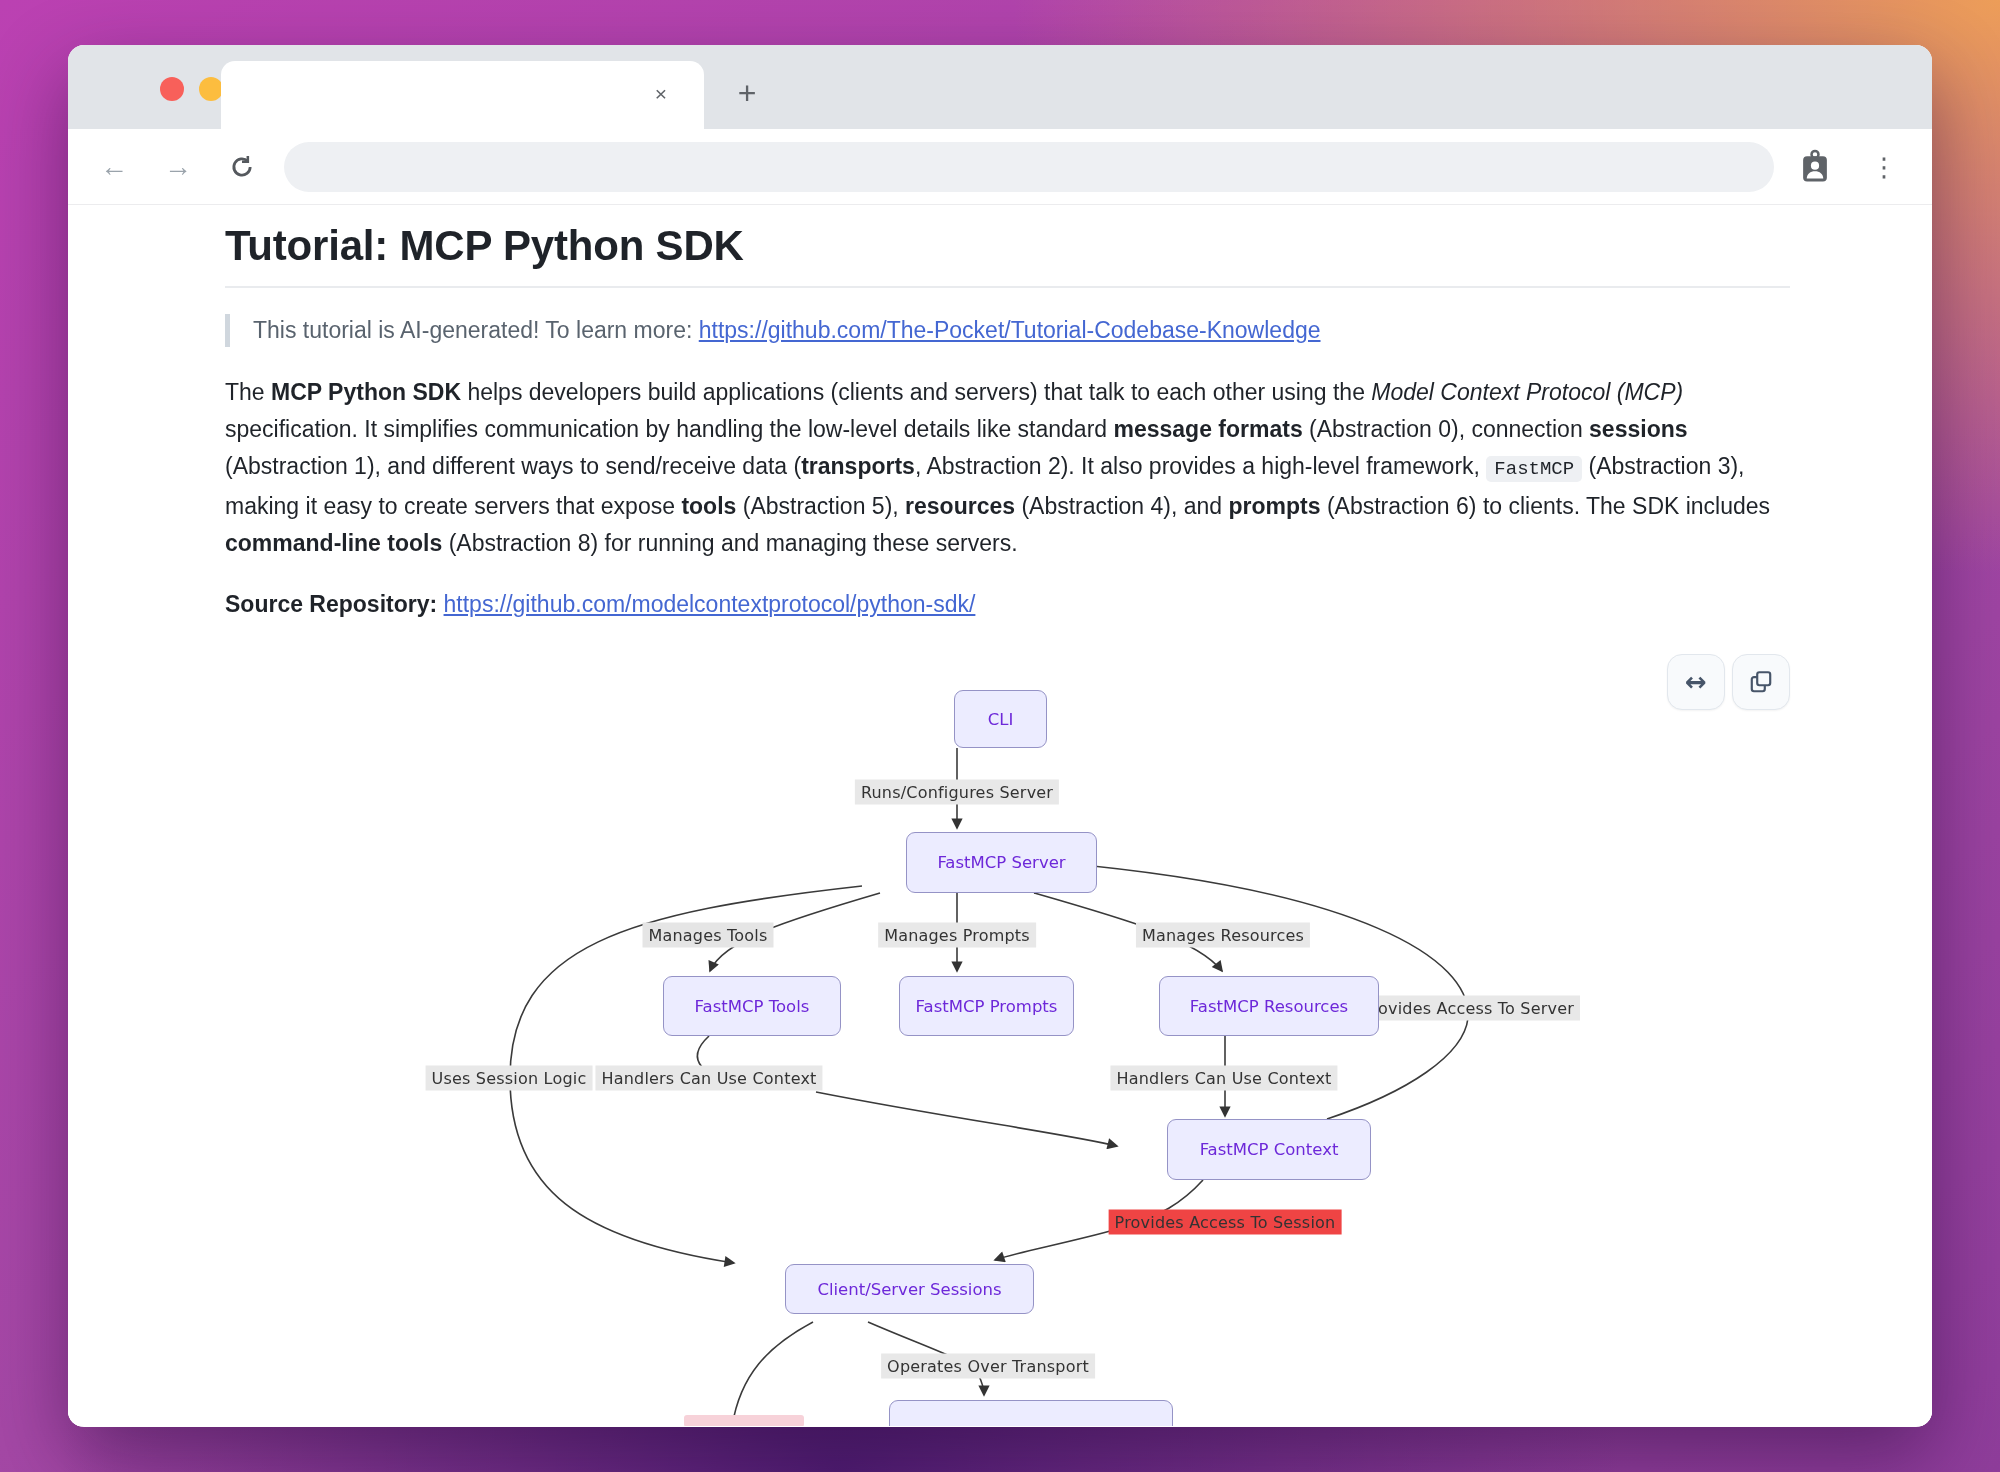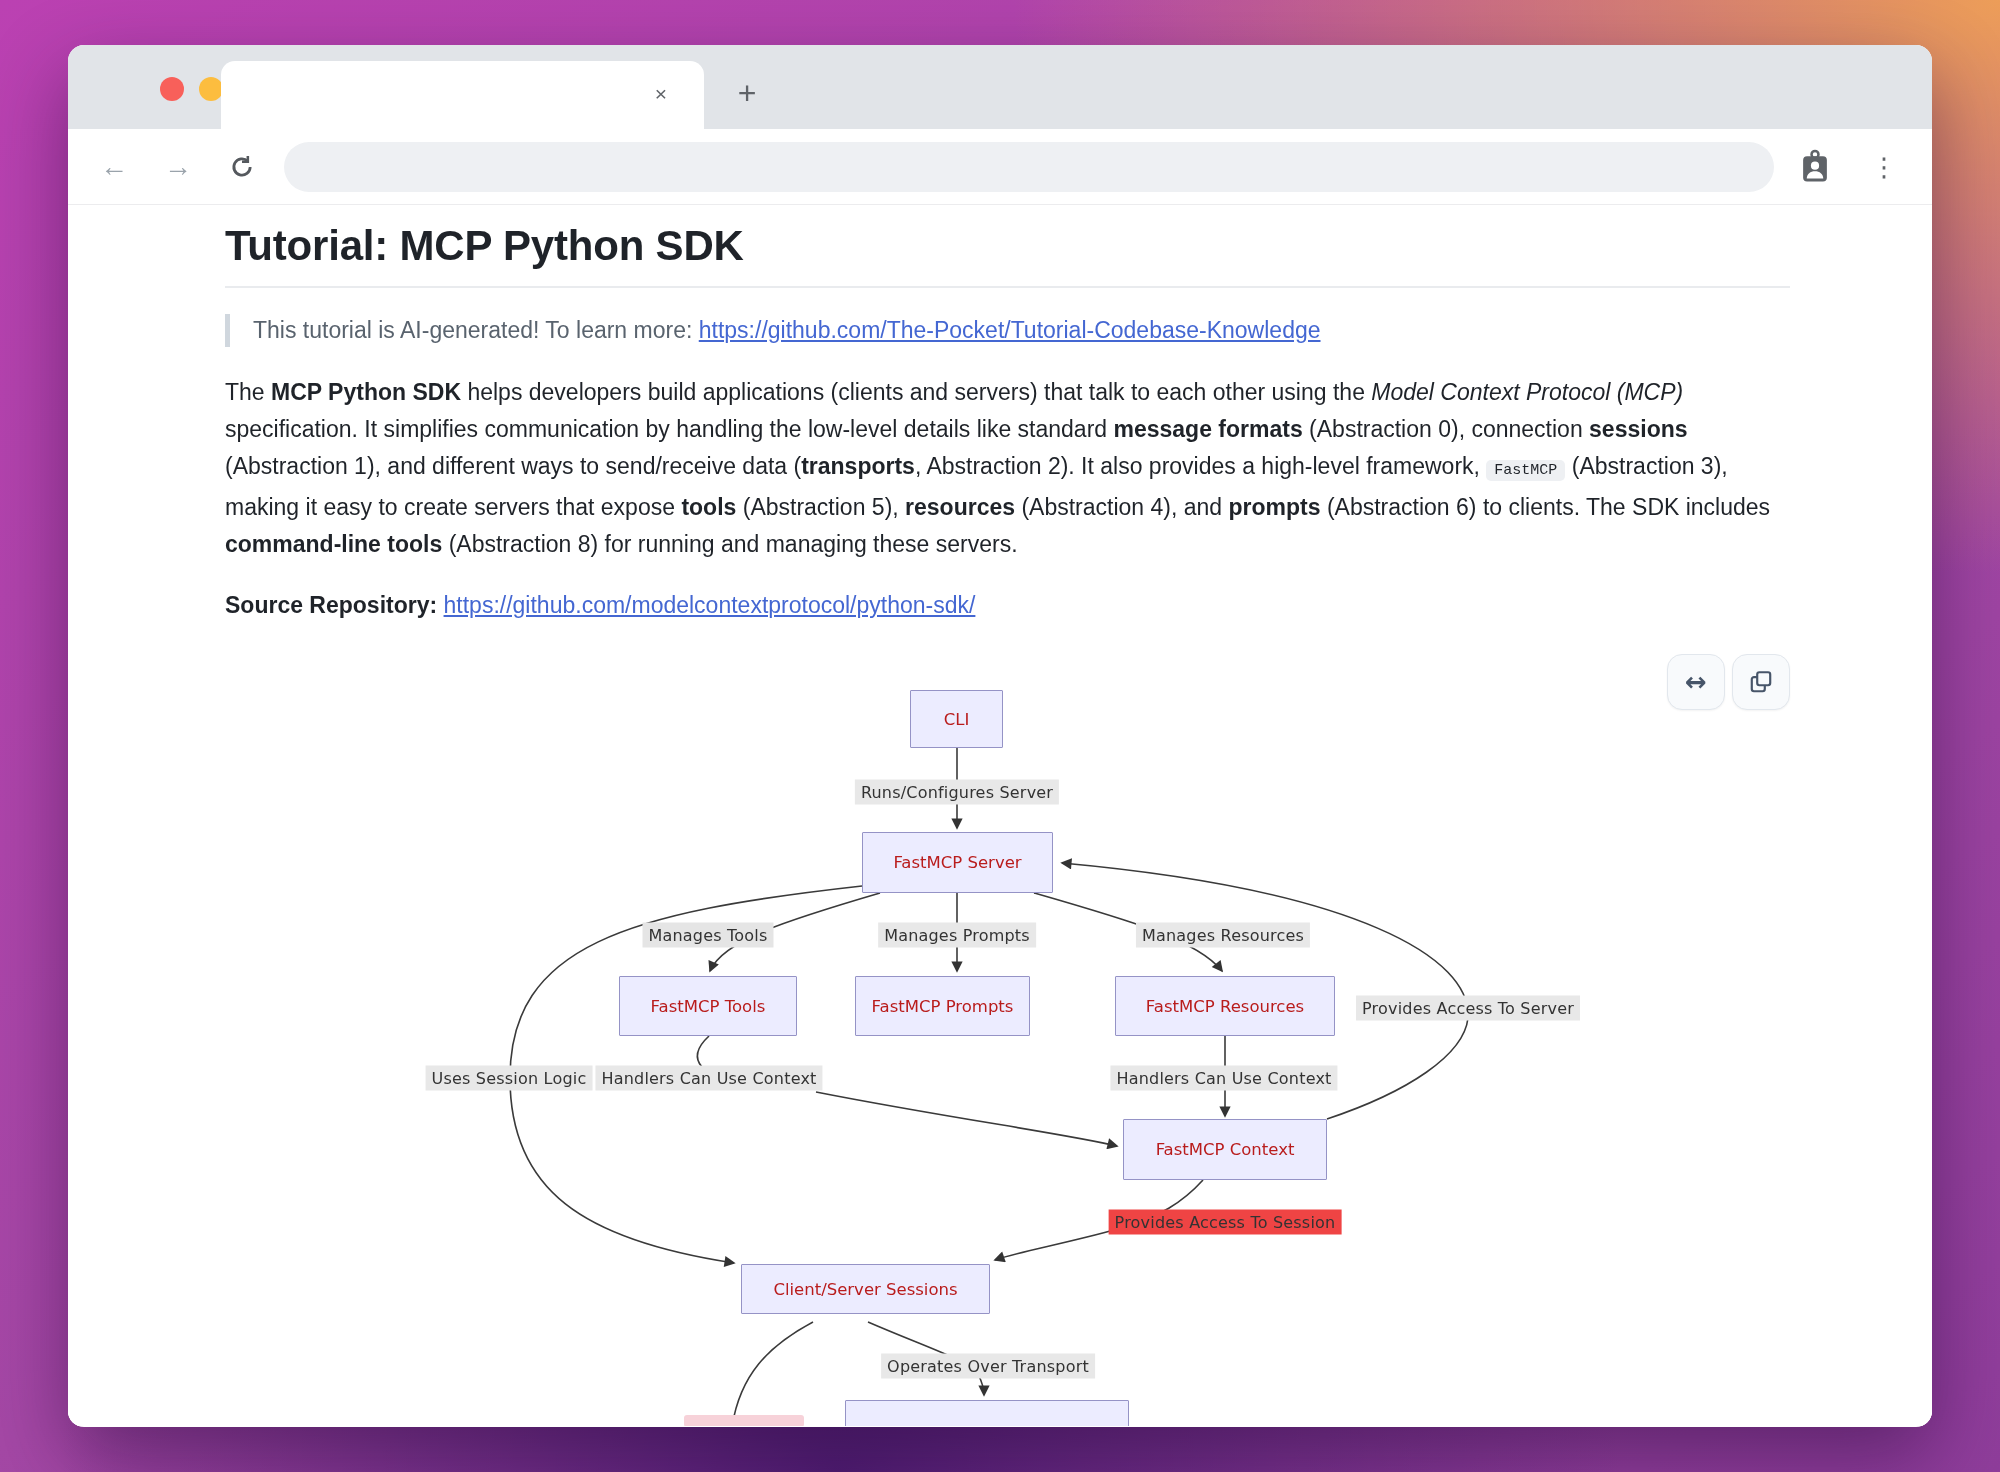--- a/index.html
+++ b/index.html
@@ -42,31 +42,31 @@
     color:#5f6368; display:flex; align-items:center; justify-content:center; letter-spacing:0; }
   
   .content { position:relative; height:1221px; background:#fff; overflow:hidden; }
   .textcol { padding:17px 142px 0 157px; }
   h1 { font-size:42px; font-weight:700; color:#1f2329; letter-spacing:-.2px; }
   .rule { border:none; border-top:2px solid #e9ebee; margin-top:16px; }
   blockquote { margin-top:26px; border-left:5px solid #d0d7de; padding:3px 0 3px 23px;
     font-size:23px; color:#59636e; }
   a { color:#4467d2; }
   .intro { margin-top:27px; font-size:23px; line-height:37px; color:#1f2329; }
-  .intro code { font-family:"Liberation Mono", monospace; font-size:15px; background:#eef0f3;
+  .intro code { font-family:"Liberation Mono", monospace; font-size:19px; background:#eef0f3;
     border-radius:5px; padding:2px 8px; }
   .source { margin-top:29px; font-size:23px; color:#1f2329; }
   .source strong { font-weight:700; }
   
   .diagram { position:absolute; left:0; top:435px; width:1864px; height:787px; background:#fff;
     font-family:"DejaVu Sans", sans-serif; }
   .diagram svg.edges { position:absolute; left:0; top:0; }
-  .node { position:absolute; background:#ECECFF; border:1.4px solid #9593c6; border-radius:1px;
-    display:flex; align-items:center; justify-content:center; font-size:16.5px; color:#b91c1c;
-    white-space:nowrap; z-index:3; }
+  .node { position:absolute; background:#ECECFF; border:1.4px solid #9593c6; border-radius:9px;
+    display:flex; align-items:center; justify-content:center; font-size:16.5px; color:#6d28d9;
+    white-space:nowrap; z-index:3;margin-left:44px; }
   .elabel { position:absolute; transform:translate(-50%,-50%); background:#e8e8e8; color:#333;
     font-size:16px; padding:3px 6px; white-space:nowrap; z-index:2; letter-spacing:.2px; }
   .dbtn { position:absolute; width:58px; height:56px; background:#f8fafc; border:1.5px solid #e2e7ed;
     border-radius:15px; display:flex; align-items:center; justify-content:center;
     box-shadow:0 1px 2px rgba(0,0,0,.05); color:#475569; z-index:4; }
   .dbtn.expand { left:1599px; top:14px; font-size:26px; font-weight:700; }
   .dbtn.copy { left:1664px; top:14px; }
   .pink-frag { position:absolute; left:616px; top:775px; width:120px; height:12px;
     background:#f7d2d9; border-radius:3px; z-index:1; }
 </style>

